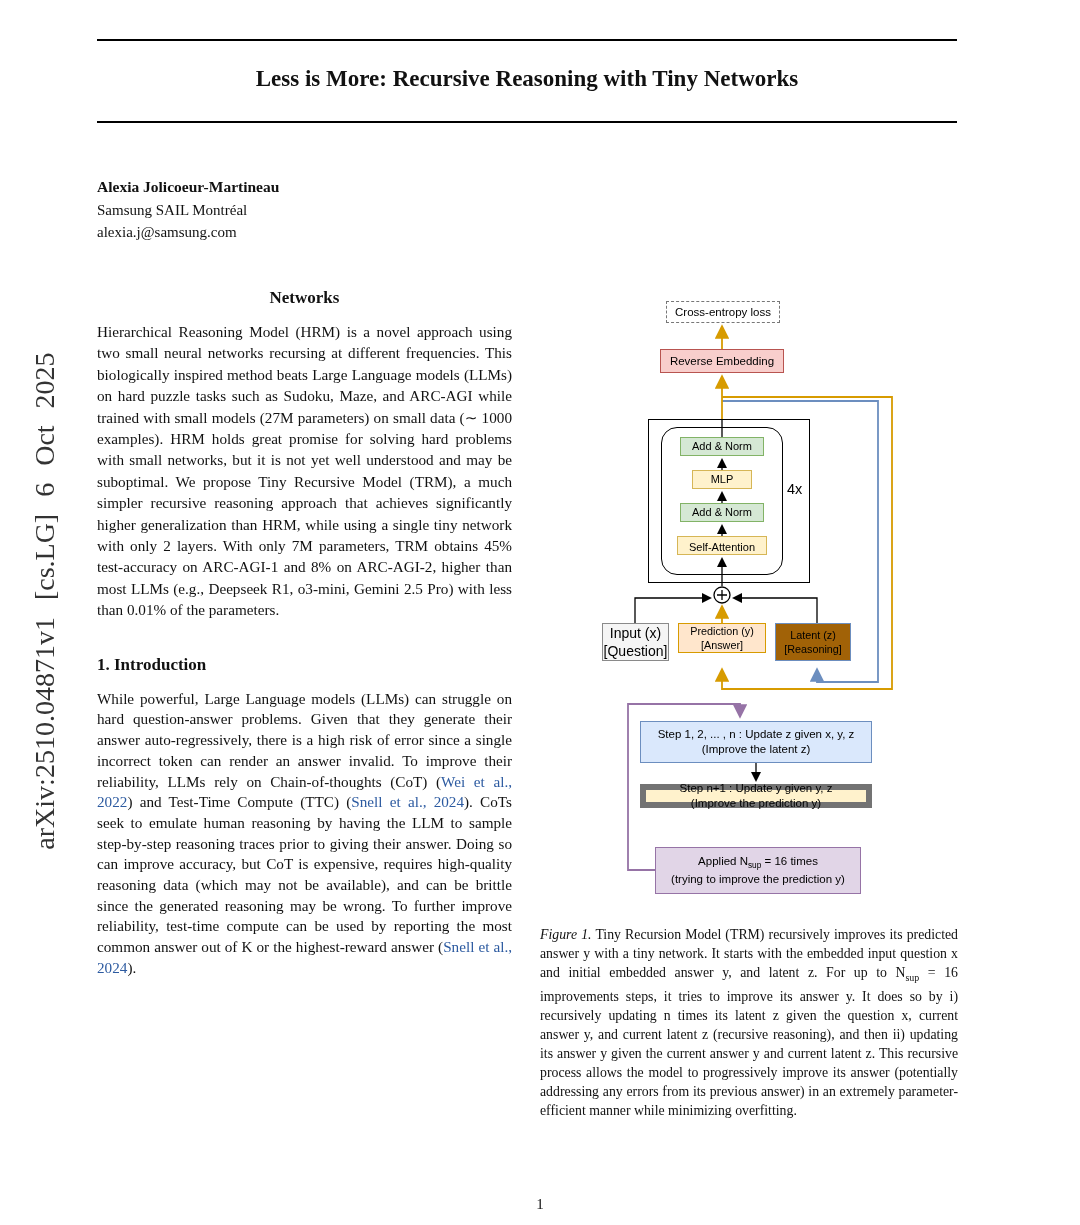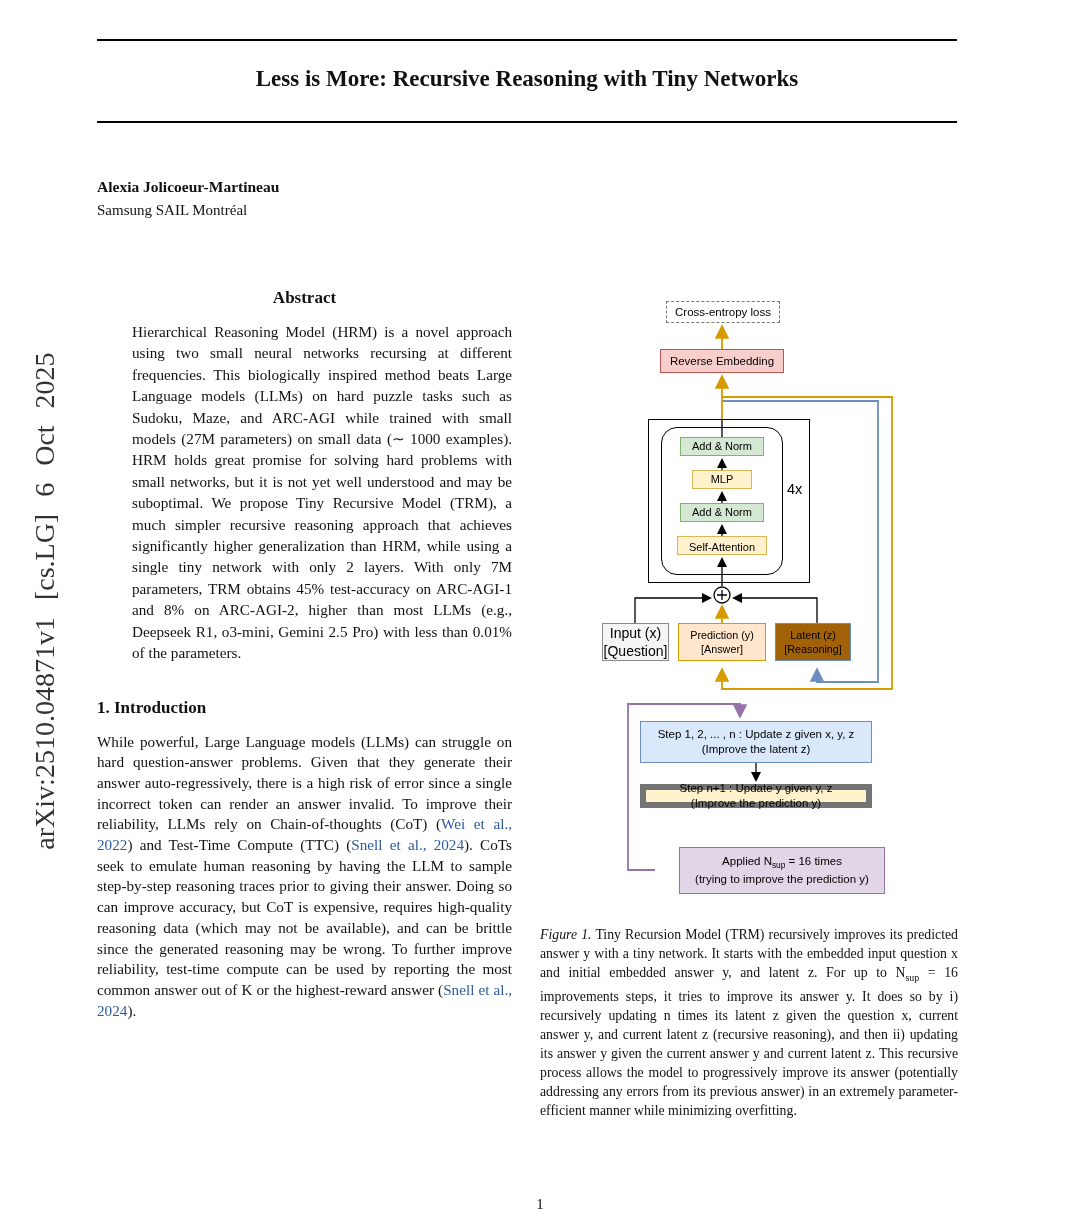--- a/index.html
+++ b/index.html
@@ -18,21 +18,21 @@
   .authors .name { font-weight:bold; font-size:15.5px; }
   .arxiv-side {
     position:absolute; left:-225px; top:585px; width:540px; text-align:center;
     transform:rotate(-90deg); font-size:28px; color:#333; word-spacing:10px;
     font-family:"Liberation Serif", serif;
   }
   .col-left { position:absolute; left:97px; top:288px; width:415px; }
   .col-right { position:absolute; left:540px; top:297px; width:418px; }
   .abstract-heading { text-align:center; font-weight:bold; font-size:17px; margin-bottom:13px; }
   .abstract-text {
-    margin-left:35px; text-align:justify; font-size:15.2px; line-height:21.4px;
+    text-align:justify; font-size:15.2px; line-height:21.4px;
   }
   .section-heading { font-weight:bold; font-size:17px; margin-top:34px; margin-bottom:14px; }
   .body-text { text-align:justify; font-size:15.2px; line-height:20.7px; }
   .cite { color:#2c5aa0; }
   .page-number { position:absolute; left:0; top:1196px; width:100%; text-align:center; font-size:15px; }
 
   
   .figure { position:relative; width:418px; height:620px; font-family:"Liberation Sans", sans-serif; }
   .figure svg.arrows { position:absolute; left:0; top:0; }
   .fbox {
@@ -42,47 +42,48 @@
   .ce-box       { left:126px; top:4px;   width:114px; height:22px; border:1px dashed #777; }
   .rev-box      { left:120px; top:52px;  width:124px; height:24px; background:#f8cecc; border-color:#b85450; }
   .outer-block  { left:108px; top:122px; width:162px; height:164px; background:transparent; }
   .inner-block  { left:121px; top:130px; width:122px; height:148px; border-radius:16px; background:transparent; }
   .an-top       { left:140px; top:140px; width:84px;  height:19px; background:#d5e8d4; border-color:#82b366; font-size:11px; }
   .mlp-b        { left:152px; top:173px; width:60px;  height:19px; background:#fff2cc; border-color:#d6b656; font-size:11px; }
   .an-bot       { left:140px; top:206px; width:84px;  height:19px; background:#d5e8d4; border-color:#82b366; font-size:11px; }
   .sa-b         { left:137px; top:239px; width:90px;  height:19px; background:#fff2cc; border-color:#d6b656; font-size:11px;justify-content:flex-end; }
   .repeat-label { position:absolute; left:247px; top:184px; font-size:14.5px; color:#000; }
   .in-box       { left:62px;  top:326px; width:67px;  height:38px; background:#f5f5f5; border-color:#8a8a8a; font-size:14px; }
-  .pred-box     { left:138px; top:326px; width:88px;  height:38px; background:#ffe6cc; border-color:#d79b00; font-size:10.8px; }
+  .pred-box     { left:138px; top:326px; width:88px;  height:30px; background:#ffe6cc; border-color:#d79b00; font-size:10.8px; }
   .lat-box      { left:235px; top:326px; width:76px;  height:38px; background:#a16207; border-color:#6c8ebf; font-size:10.8px; }
   .stepn-box    { left:100px; top:424px; width:232px; height:42px; background:#dae8fc; border:1.5px solid #6c8ebf; }
   .stepn1-box   { left:100px; top:487px; width:232px; height:24px; background:#fff2cc; border:6px solid #737373; }
-  .applied-box  { left:115px; top:550px; width:206px; height:47px; background:#e1d5e7; border:1.5px solid #9673a6;margin-left:24px; }
+  .applied-box  { left:115px; top:550px; width:206px; height:47px; background:#e1d5e7; border:1.5px solid #9673a6; }
   .sub { vertical-align:sub; font-size:0.72em; }
   .caption { margin-top:8px; font-size:13.8px; line-height:19px; text-align:justify; font-family:"Liberation Serif", serif; }
   .caption .cap-label { font-style:italic; }
 </style>
 </head>
 <body>
 
 <div class="page">
 
   <div class="rule" style="top:39px;"></div>
   <div class="paper-title">Less is More: Recursive Reasoning with Tiny Networks</div>
   <div class="rule" style="top:121px;"></div>
 
   <div class="authors">
     <div class="name">Alexia Jolicoeur-Martineau</div>
     <div>Samsung SAIL Montréal</div>
+    <div>alexia.j@samsung.com</div>
   </div>
 
   <div class="arxiv-side">arXiv:2510.04871v1 [cs.LG] 6 Oct 2025</div>
 
   <div class="col-left">
-    <div class="abstract-heading">Abstract</div>
+    <div class="abstract-heading">Networks</div>
     <div class="abstract-text">Hierarchical Reasoning Model (HRM) is a novel approach using two small neural networks recursing at different frequencies. This biologically inspired method beats Large Language models (LLMs) on hard puzzle tasks such as Sudoku, Maze, and ARC-AGI while trained with small models (27M parameters) on small data (∼ 1000 examples). HRM holds great promise for solving hard problems with small networks, but it is not yet well understood and may be suboptimal. We propose Tiny Recursive Model (TRM), a much simpler recursive reasoning approach that achieves significantly higher generalization than HRM, while using a single tiny network with only 2 layers. With only 7M parameters, TRM obtains 45% test-accuracy on ARC-AGI-1 and 8% on ARC-AGI-2, higher than most LLMs (e.g., Deepseek R1, o3-mini, Gemini 2.5 Pro) with less than 0.01% of the parameters.</div>
     <div class="section-heading">1. Introduction</div>
     <div class="body-text">While powerful, Large Language models (LLMs) can struggle on hard question-answer problems. Given that they generate their answer auto-regressively, there is a high risk of error since a single incorrect token can render an answer invalid. To improve their reliability, LLMs rely on Chain-of-thoughts (CoT) (<span class="cite">Wei et al., 2022</span>) and Test-Time Compute (TTC) (<span class="cite">Snell et al., 2024</span>). CoTs seek to emulate human reasoning by having the LLM to sample step-by-step reasoning traces prior to giving their answer. Doing so can improve accuracy, but CoT is expensive, requires high-quality reasoning data (which may not be available), and can be brittle since the generated reasoning may be wrong. To further improve reliability, test-time compute can be used by reporting the most common answer out of K or the highest-reward answer (<span class="cite">Snell et al., 2024</span>).</div>
   </div>
 
   <div class="col-right">
     <div class="figure">
 
       <svg class="arrows" width="418" height="620" viewBox="0 0 418 620">
         <defs>

